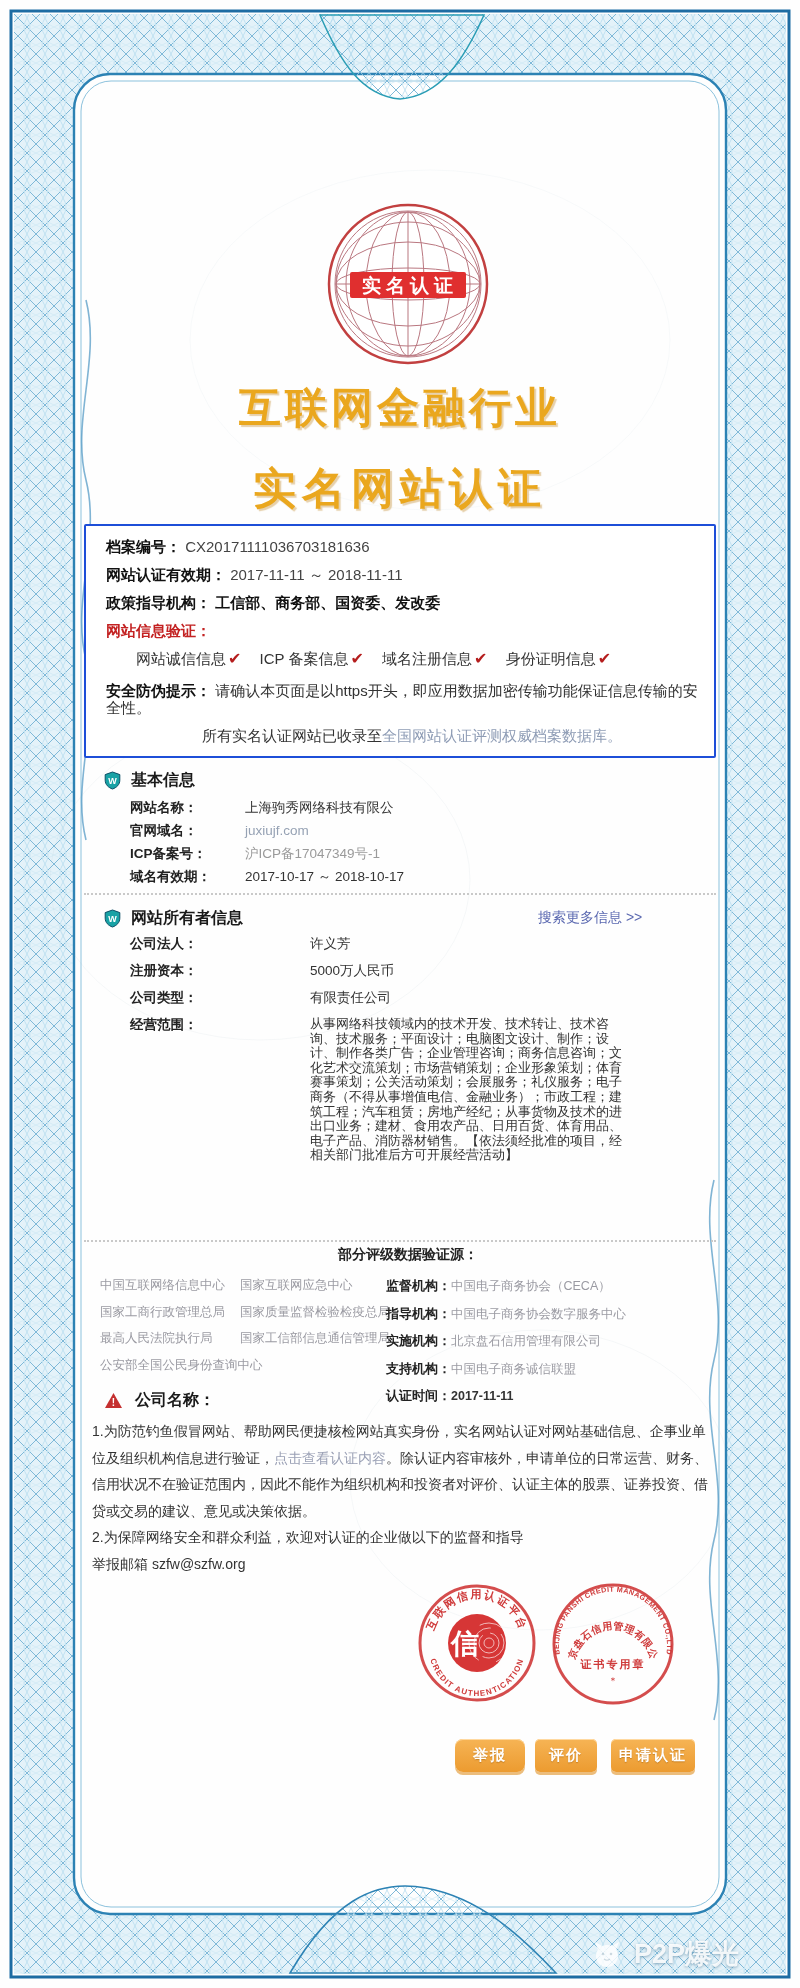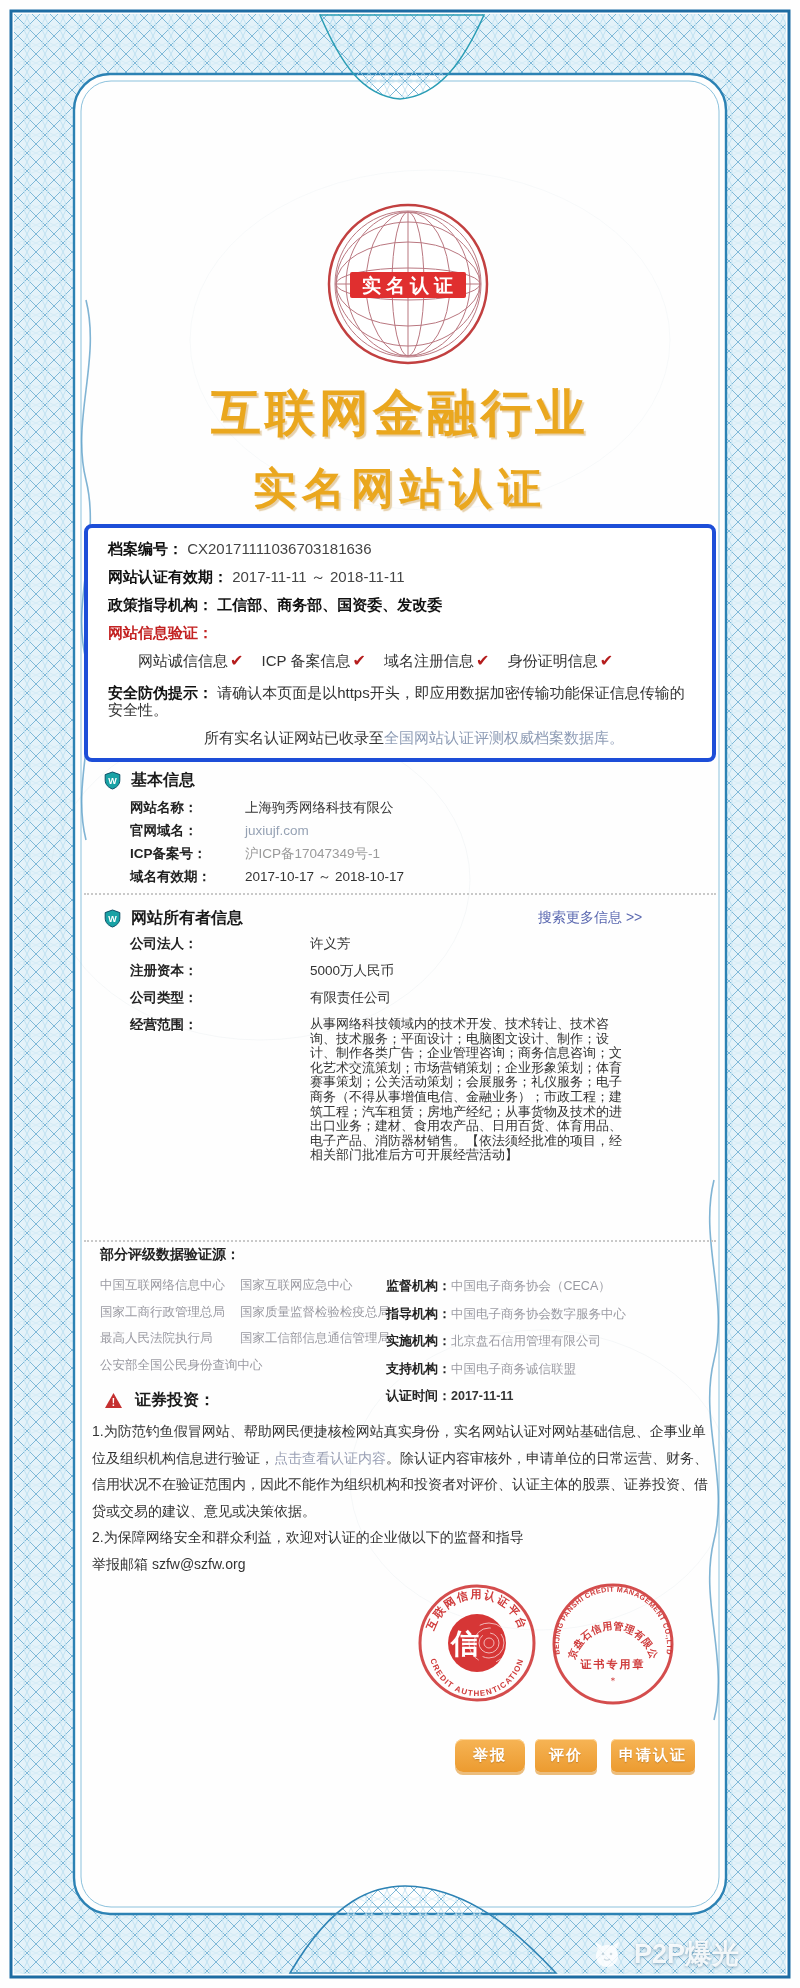--- a/index.html
+++ b/index.html
@@ -6,29 +6,29 @@
   .page{position:relative;width:800px;height:1988px;background:#fefefe;overflow:hidden;
         font-family:"Liberation Sans","DejaVu Sans",sans-serif;color:#333;}
   .border-svg{position:absolute;left:0;top:0;z-index:0;}
   .content{position:absolute;left:0;top:0;width:800px;height:1988px;z-index:1;}
 
   
   .emblem{position:absolute;left:326px;top:198px;width:164px;height:172px;}
 
   
   .gold1{position:absolute;left:0;top:380px;width:800px;text-align:center;
-         font-size:50px;font-weight:bold;color:#eaa71e;letter-spacing:4px;
+         font-size:42px;font-weight:bold;color:#eaa71e;letter-spacing:4px;
          text-shadow:2px 2px 1px rgba(186,122,16,.35);}
   .gold2{position:absolute;left:0;top:460px;width:800px;text-align:center;
          font-size:43px;font-weight:bold;color:#eaa71e;letter-spacing:6px;
          text-shadow:2px 2px 1px rgba(186,122,16,.35);}
 
   
   .cert-panel{position:absolute;left:84px;top:524px;width:632px;box-sizing:border-box;
-              background:#fff;border:4px solid #1d4ed8;border-radius:8px;
+              background:#fff;border:2px solid #1d4ed8;border-radius:2px;
               padding:12px 14px 10px 20px;font-size:15px;}
   .cp-row{line-height:17px;margin-bottom:11px;}
   .cp-label{font-weight:bold;color:#111;}
   .cp-value{color:#444;}
   .cp-verify{color:#c32222;font-weight:bold;line-height:17px;margin-bottom:11px;}
   .check-rows{padding-left:30px;}
   .check-row{line-height:17px;margin-bottom:15px;}
   .check-item{margin-right:14px;color:#333;}
   .check-mark{color:#b51d1d;font-weight:bold;font-size:16px;margin-left:2px;}
   .cp-sec .cp-text{color:#333;}
@@ -48,21 +48,21 @@
   .val.link-dim{color:#96a2b4;}
   .val.gray{color:#9a9a9a;}
   .owner .info-row{line-height:16px;margin-bottom:11px;}
   .scope-row{margin-bottom:0;}
   .scope-text{width:318px;font-size:13px;line-height:14.6px;color:#333;}
   .more-link{position:absolute;left:434px;top:1px;font-size:14px;color:#5a68b0;cursor:pointer;}
   .divider{position:absolute;left:84px;width:632px;border-top:2px dotted #c9c9c9;}
 
   
   .sources{position:absolute;left:100px;top:1246px;width:616px;}
-  .src-title{font-size:14px;font-weight:bold;color:#222;margin-bottom:8px;}
+  .src-title{font-size:14px;font-weight:bold;color:#222;margin-bottom:8px;text-align:center;}
   .src-cols{display:flex;}
   .src-col1{width:140px;}
   .src-col2{width:146px;}
   .src-item{font-size:12.5px;color:#9a9aa2;line-height:26.5px;white-space:nowrap;}
   .src-col3 .src-pair{line-height:26.5px;white-space:nowrap;}
   .src-lab{font-size:13px;font-weight:bold;color:#222;}
   .src-val{font-size:12.5px;color:#9a9aa2;}
   .src-val.dark{color:#333;font-weight:bold;}
 
   
@@ -263,21 +263,21 @@
       </div>
     </div>
 
     <div class="sec-header notice-header">
       <span class="warn-icon">
         <svg width="19" height="17" viewBox="0 0 19 17">
             <polygon points="9.5,1 18,16 1,16" fill="#c53030"></polygon>
             <text x="9.5" y="13.5" text-anchor="middle" font-size="10" font-weight="bold" fill="#fff">!</text>
           </svg>
       </span>
-      <span class="sec-title">证券投资：</span>
+      <span class="sec-title">公司名称：</span>
     </div>
     <div class="notice-body">
       <span>1.为防范钓鱼假冒网站、帮助网民便捷核检网站真实身份，实名网站认证对网站基础信息、企事业单位及组织机构信息进行验证，</span><span class="notice-link">点击查看认证内容</span><span>。除认证内容审核外，申请单位的日常运营、财务、信用状况不在验证范围内，因此不能作为组织机构和投资者对评价、认证主体的股票、证券投资、借贷或交易的建议、意见或决策依据。</span><br>
       <span>2.为保障网络安全和群众利益，欢迎对认证的企业做以下的监督和指导</span><br>
       <span>举报邮箱  szfw@szfw.org</span>
     </div>
 
     <svg class="stamps" width="290" height="132" viewBox="0 0 290 132">
 
       <g transform="translate(75,63)">

